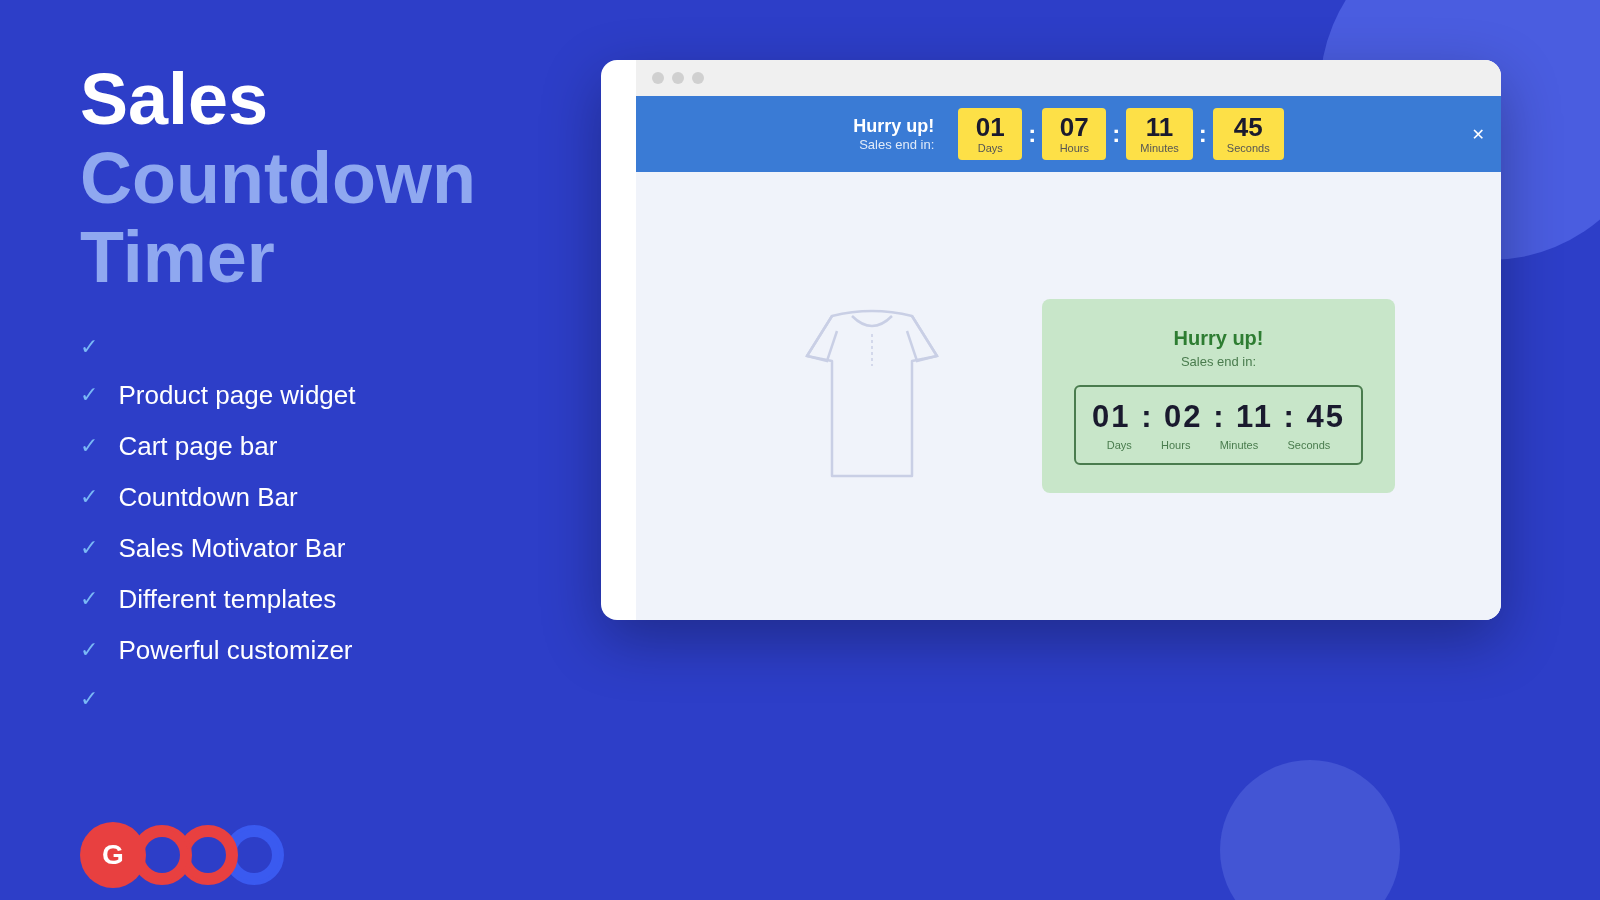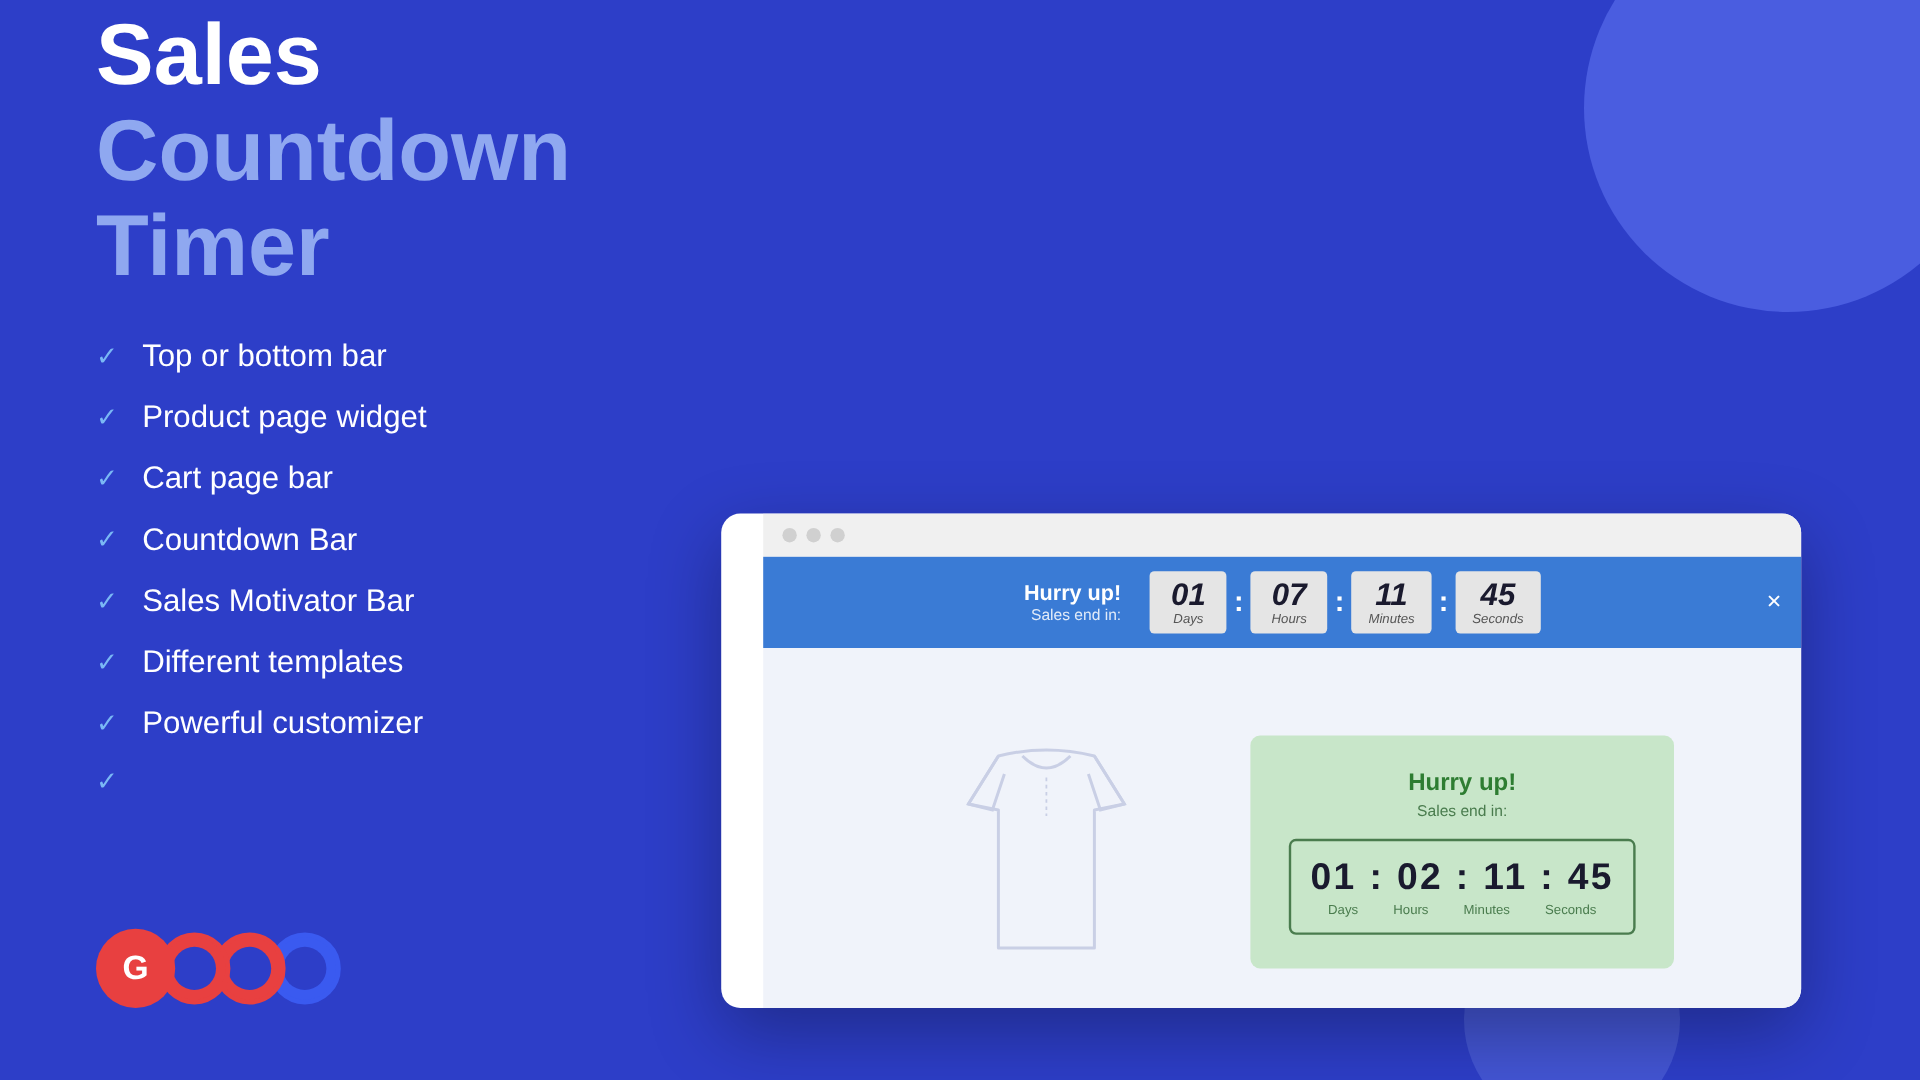--- a/index.html
+++ b/index.html
@@ -33,21 +33,21 @@
       height: 180px;
       background: rgba(100, 120, 230, 0.4);
       border-radius: 50%;
       z-index: 0;
     }
 
     .content-wrapper {
       position: relative;
       z-index: 1;
       display: flex;
-      align-items: flex-end;
+      align-items: flex-start;
       height: 100%;
       padding: 60px 80px;
       gap: 41px;
     }
 
     
     .left-panel {
       flex: 0 0 480px;
       display: flex;
       flex-direction: column;
@@ -93,21 +93,21 @@
     }
 
     
     .browser-mockup {
       flex: 1;
       background: #ffffff;
       border-radius: 16px;
       overflow: hidden;
       box-shadow: 0 20px 60px rgba(0,0,0,0.3);
       max-width: 900px;
-      height: 412px;
+      height: 560px;
       display: flex;
       flex-direction: column;
       padding-left: 35px;
     }
 
     .browser-toolbar {
       background: #f0f0f0;
       padding: 12px 16px;
       display: flex;
       align-items: center;
@@ -157,26 +157,25 @@
       font-size: 13px;
     }
 
     .timer-blocks {
       display: flex;
       align-items: center;
       gap: 6px;
     }
 
     .timer-block {
-      background: #e5e5e5;
+      background: #fde047;
       border-radius: 4px;
       padding: 6px 14px;
       text-align: center;
       min-width: 64px;
-      font-style: italic;
     }
 
     .timer-block .timer-num {
       font-size: 26px;
       font-weight: 700;
       color: #1a1a2e;
       line-height: 1;
     }
 
     .timer-block .timer-label {
@@ -359,21 +358,20 @@
 
   <div class="left-panel">
 
     <h1 class="main-title">
       <span class="white-part">Sales </span><span class="light-blue-part">Countdown<br>Timer</span>
     </h1>
 
     <ul class="feature-list">
       <li class="feature-item">
         <span class="check-icon">✓</span>
-        <span>Top or bottom bar</span>
       </li>
       <li class="feature-item">
         <span class="check-icon">✓</span>
         <span>Product page widget</span>
       </li>
       <li class="feature-item">
         <span class="check-icon">✓</span>
         <span>Cart page bar</span>
       </li>
       <li class="feature-item">

